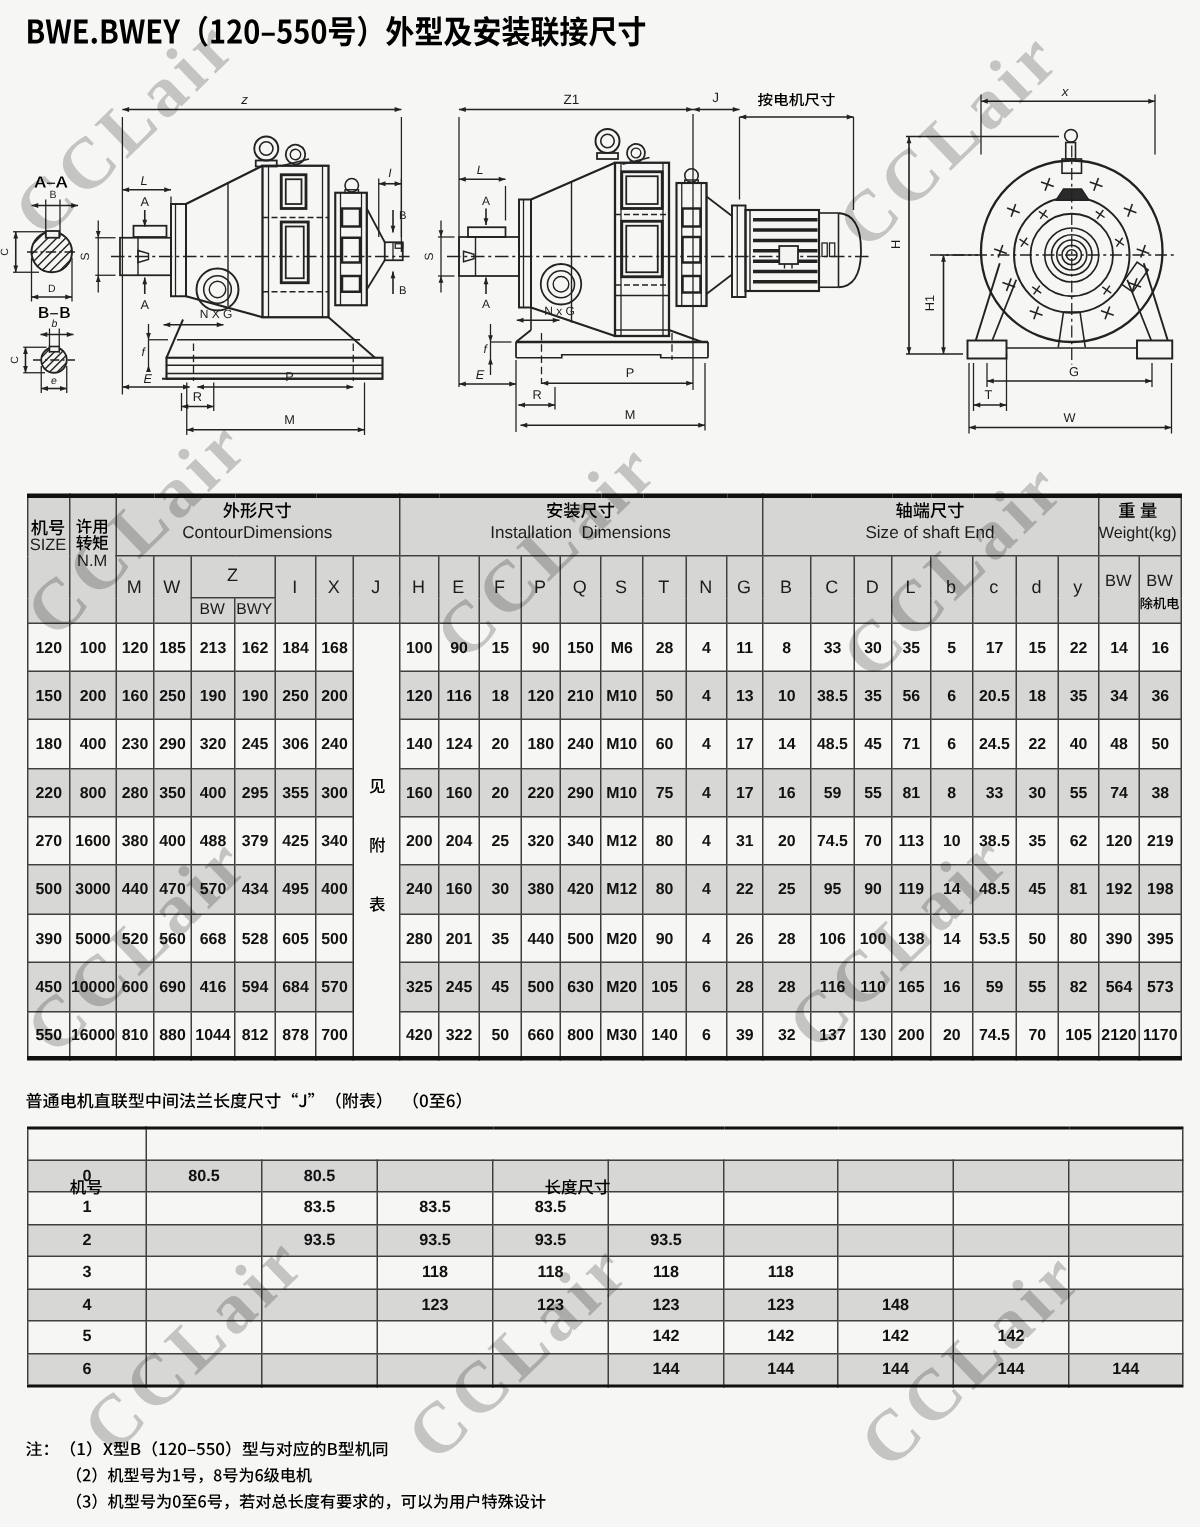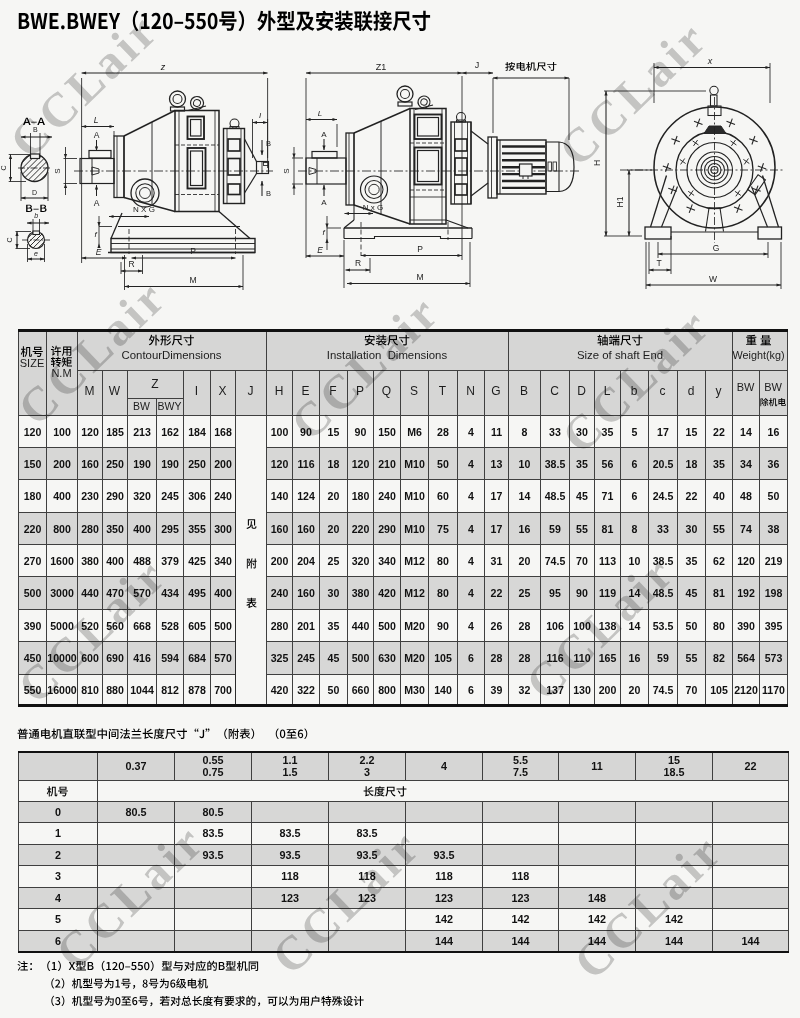--- a/index.html
+++ b/index.html
@@ -362,32 +362,20 @@
       <col style="width:77px">
       <col style="width:77px">
       <col style="width:77px">
       <col style="width:77px">
       <col style="width:76px">
       <col style="width:77px">
       <col style="width:77px">
       <col style="width:76px">
     </colgroup>
     <tbody>
-      <tr class="hd" style="height:28px">
-        <td></td>
-        <td>0.37</td>
-        <td>0.55<br>0.75</td>
-        <td>1.1<br>1.5</td>
-        <td>2.2<br>3</td>
-        <td>4</td>
-        <td>5.5<br>7.5</td>
-        <td>11</td>
-        <td>15<br>18.5</td>
-        <td>22</td>
-      </tr>
       <tr style="height:21px">
         <td></td>
         <td colspan="9"></td>
       </tr>
       <tr style="height:21px" class="sh">
         <td>0</td>
         <td>80.5</td>
         <td>80.5</td>
         <td></td>
         <td></td>

